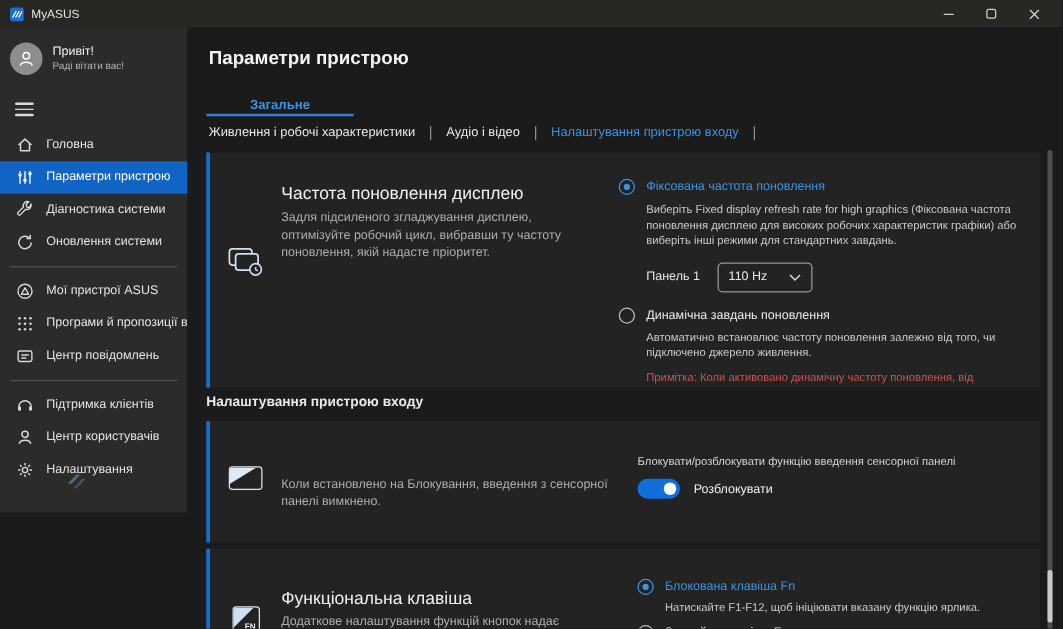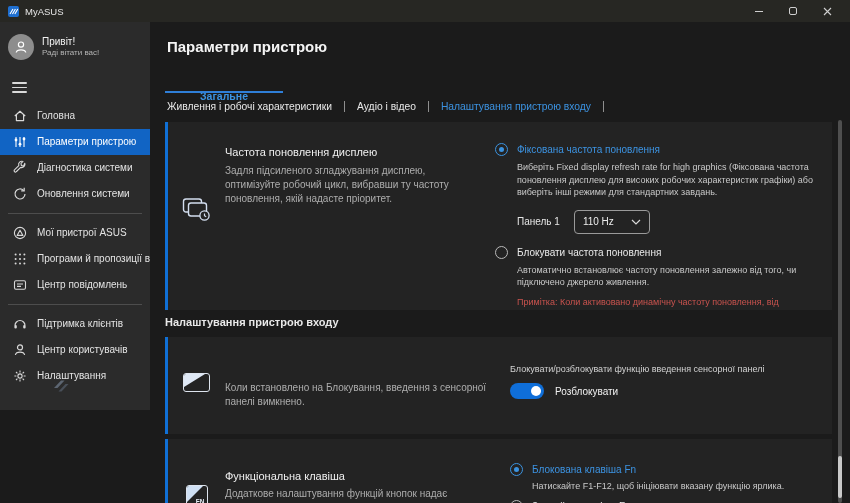--- a/index.html
+++ b/index.html
@@ -34,35 +34,35 @@
   .nav { margin-top:10px; }
   .nav-item { height:26px; display:flex; align-items:center; gap:9px; padding-left:12px; font-size:10px; color:#e3e3e3; cursor:pointer; white-space:nowrap; }
   .nav-item.active { background:#1164c4; color:#ffffff; }
   .nav-item .nicon { width:16px; height:16px; flex:0 0 auto; display:flex; align-items:center; justify-content:center; }
   .nav-divider { height:1px; background:#4d4d4d; margin:6px 8px; }
   .side-logo { position:absolute; left:50px; bottom:10px; opacity:.75; }
 
   
   .content { position:relative; width:700px; height:481px; background:#1b1b1b; flex:0 0 auto; }
   .page-title { position:absolute; left:17px; top:16px; font-size:15px; font-weight:600; color:#f4f4f4; }
-  .tab { position:absolute; left:15px; top:68px; width:118px; text-align:center; font-size:10.5px; font-weight:bold; color:#3c93e2; cursor:pointer; }
+  .tab { position:absolute; left:15px; top:56px; width:118px; text-align:center; font-size:10.5px; font-weight:bold; color:#3c93e2; cursor:pointer; }
   .tab-underline { position:absolute; left:15px; top:69px; width:118px; height:2px; background:#2f7fd8; }
   .subtabs { position:absolute; left:17px; top:79px; display:flex; align-items:center; font-size:10.3px; }
   .subtab { color:#e8e8e8; cursor:pointer; white-space:nowrap; }
   .subtab.active { color:#3c93e2; }
   .sep { width:1px; height:11px; background:#8f8f8f; margin:0 12px; }
 
   .card { position:absolute; left:15px; width:667px; background:#232323; border-left:3px solid #1070d6; overflow:hidden; display:flex; }
   .card-refresh { top:100px; height:188px; }
   .card-touchpad { top:315px; height:97px; }
   .card-fn { top:417px; height:64px; }
   .icon-col { width:57px; flex:0 0 auto; display:flex; justify-content:center; }
   .text-col { width:270px; flex:0 0 auto; padding-right:14px; }
   .right-col { flex:1; padding-right:22px; }
-  .card-title { font-size:11px; color:#f0f0f0; }
+  .card-title { font-size:14px; color:#f0f0f0; }
   .card-desc { font-size:10px; color:#adadad; line-height:1.4; margin-top:6px; }
 
   .radio-row { display:flex; align-items:center; gap:9px; }
   .radio { width:13px; height:13px; border-radius:50%; border:1px solid #b9b9b9; flex:0 0 auto; position:relative; cursor:pointer; }
   .radio.selected { border-color:#3b93e0; }
   .radio.selected::after { content:""; position:absolute; left:3px; top:3px; width:5px; height:5px; border-radius:50%; background:#3b93e0; }
   .opt-label { font-size:10px; color:#eaeaea; cursor:pointer; }
   .opt-label.blue { color:#3c93e2; }
   .opt-desc { font-size:9px; color:#c9c9c9; line-height:1.4; margin:5px 0 0 22px; width:305px; }
   .opt-note { font-size:9px; color:#c9534e; line-height:1.4; margin:7px 0 0 22px; width:305px; }
@@ -291,21 +291,21 @@
             <span class="panel-label">Панель 1</span>
             <div class="select">
               <span>110  Hz</span>
               <svg width="10" height="6" viewBox="0 0 10 6">
                   <path d="M1 1 L5 5 L9 1" fill="none" stroke="#d8d8d8" stroke-width="1.2"></path>
                 </svg>
             </div>
           </div>
           <div class="radio-row" style="margin-top:12px">
             <span class="radio"></span>
-            <span class="opt-label">Блокувати частота поновлення</span>
+            <span class="opt-label">Динамічна завдань поновлення</span>
           </div>
           <div class="opt-desc">Автоматично встановлює частоту поновлення залежно від того, чи підключено джерело живлення.</div>
           <div class="opt-note">Примітка: Коли активовано динамічну частоту поновлення, від підключення і відключення джерела живлення екран на короткий час стане чорним.</div>
         </div>
       </section>
 
       <h2 class="section-header">Налаштування пристрою входу</h2>
 
       <section class="card card-touchpad">
         <div class="icon-col">

